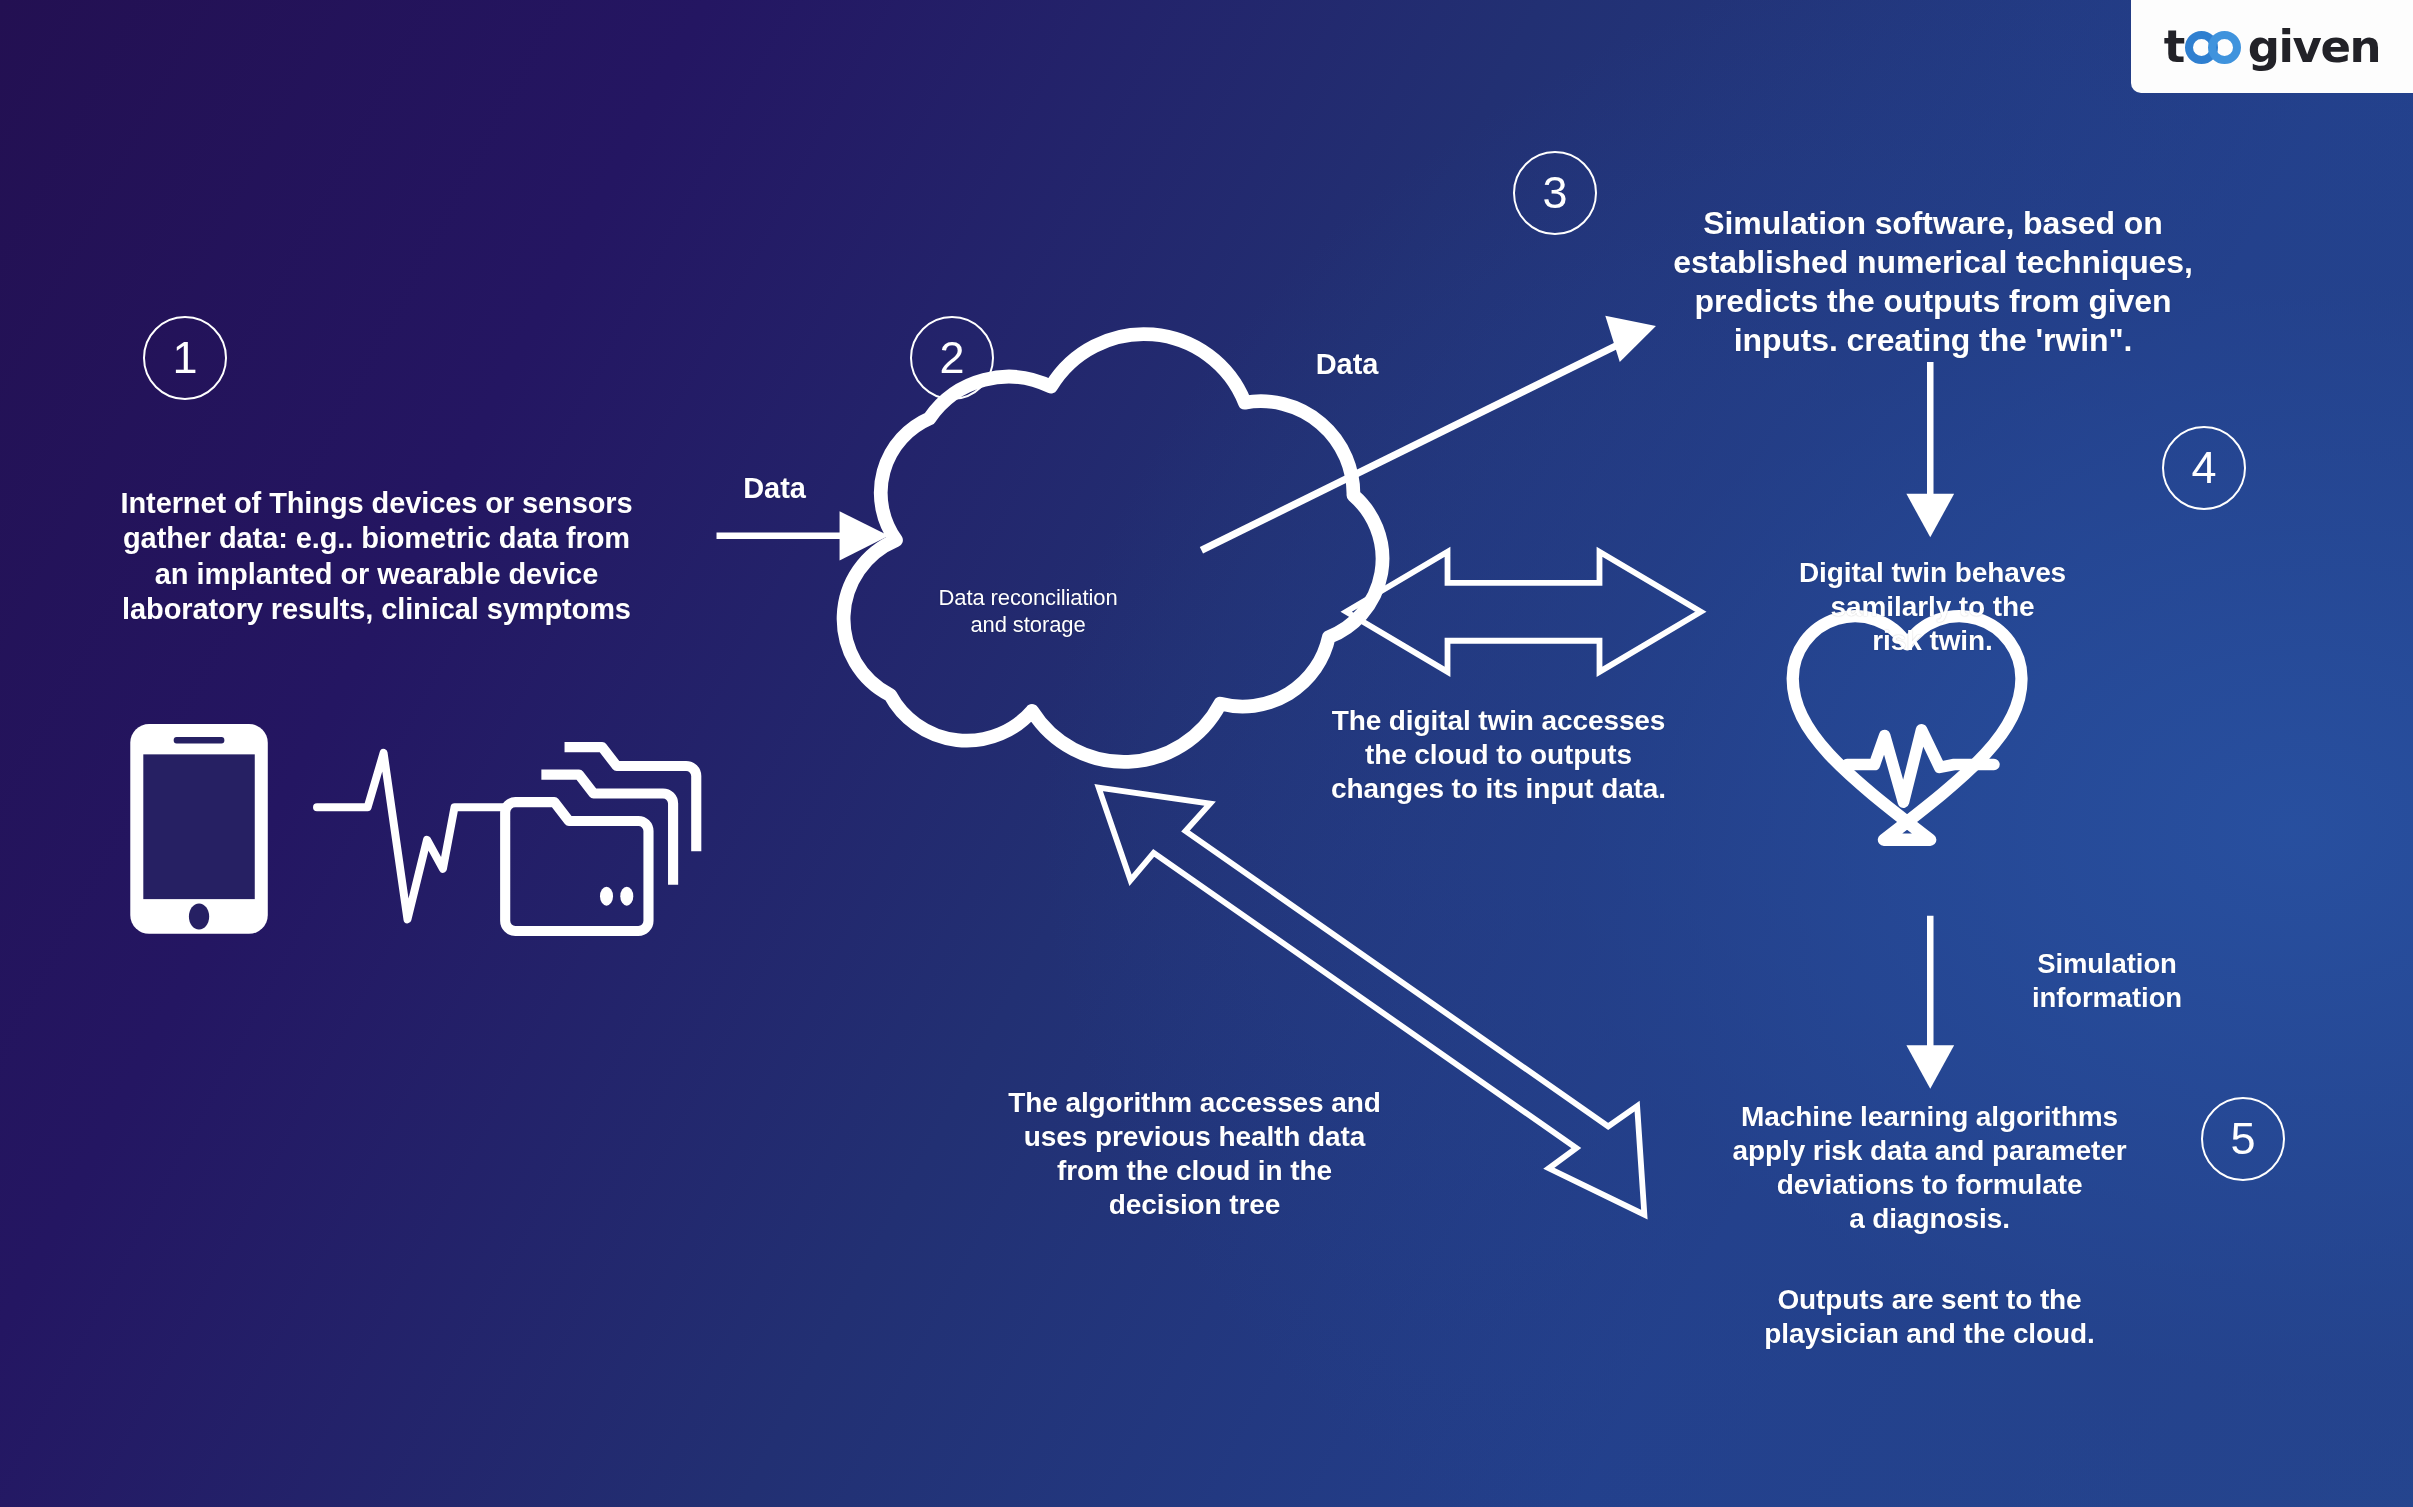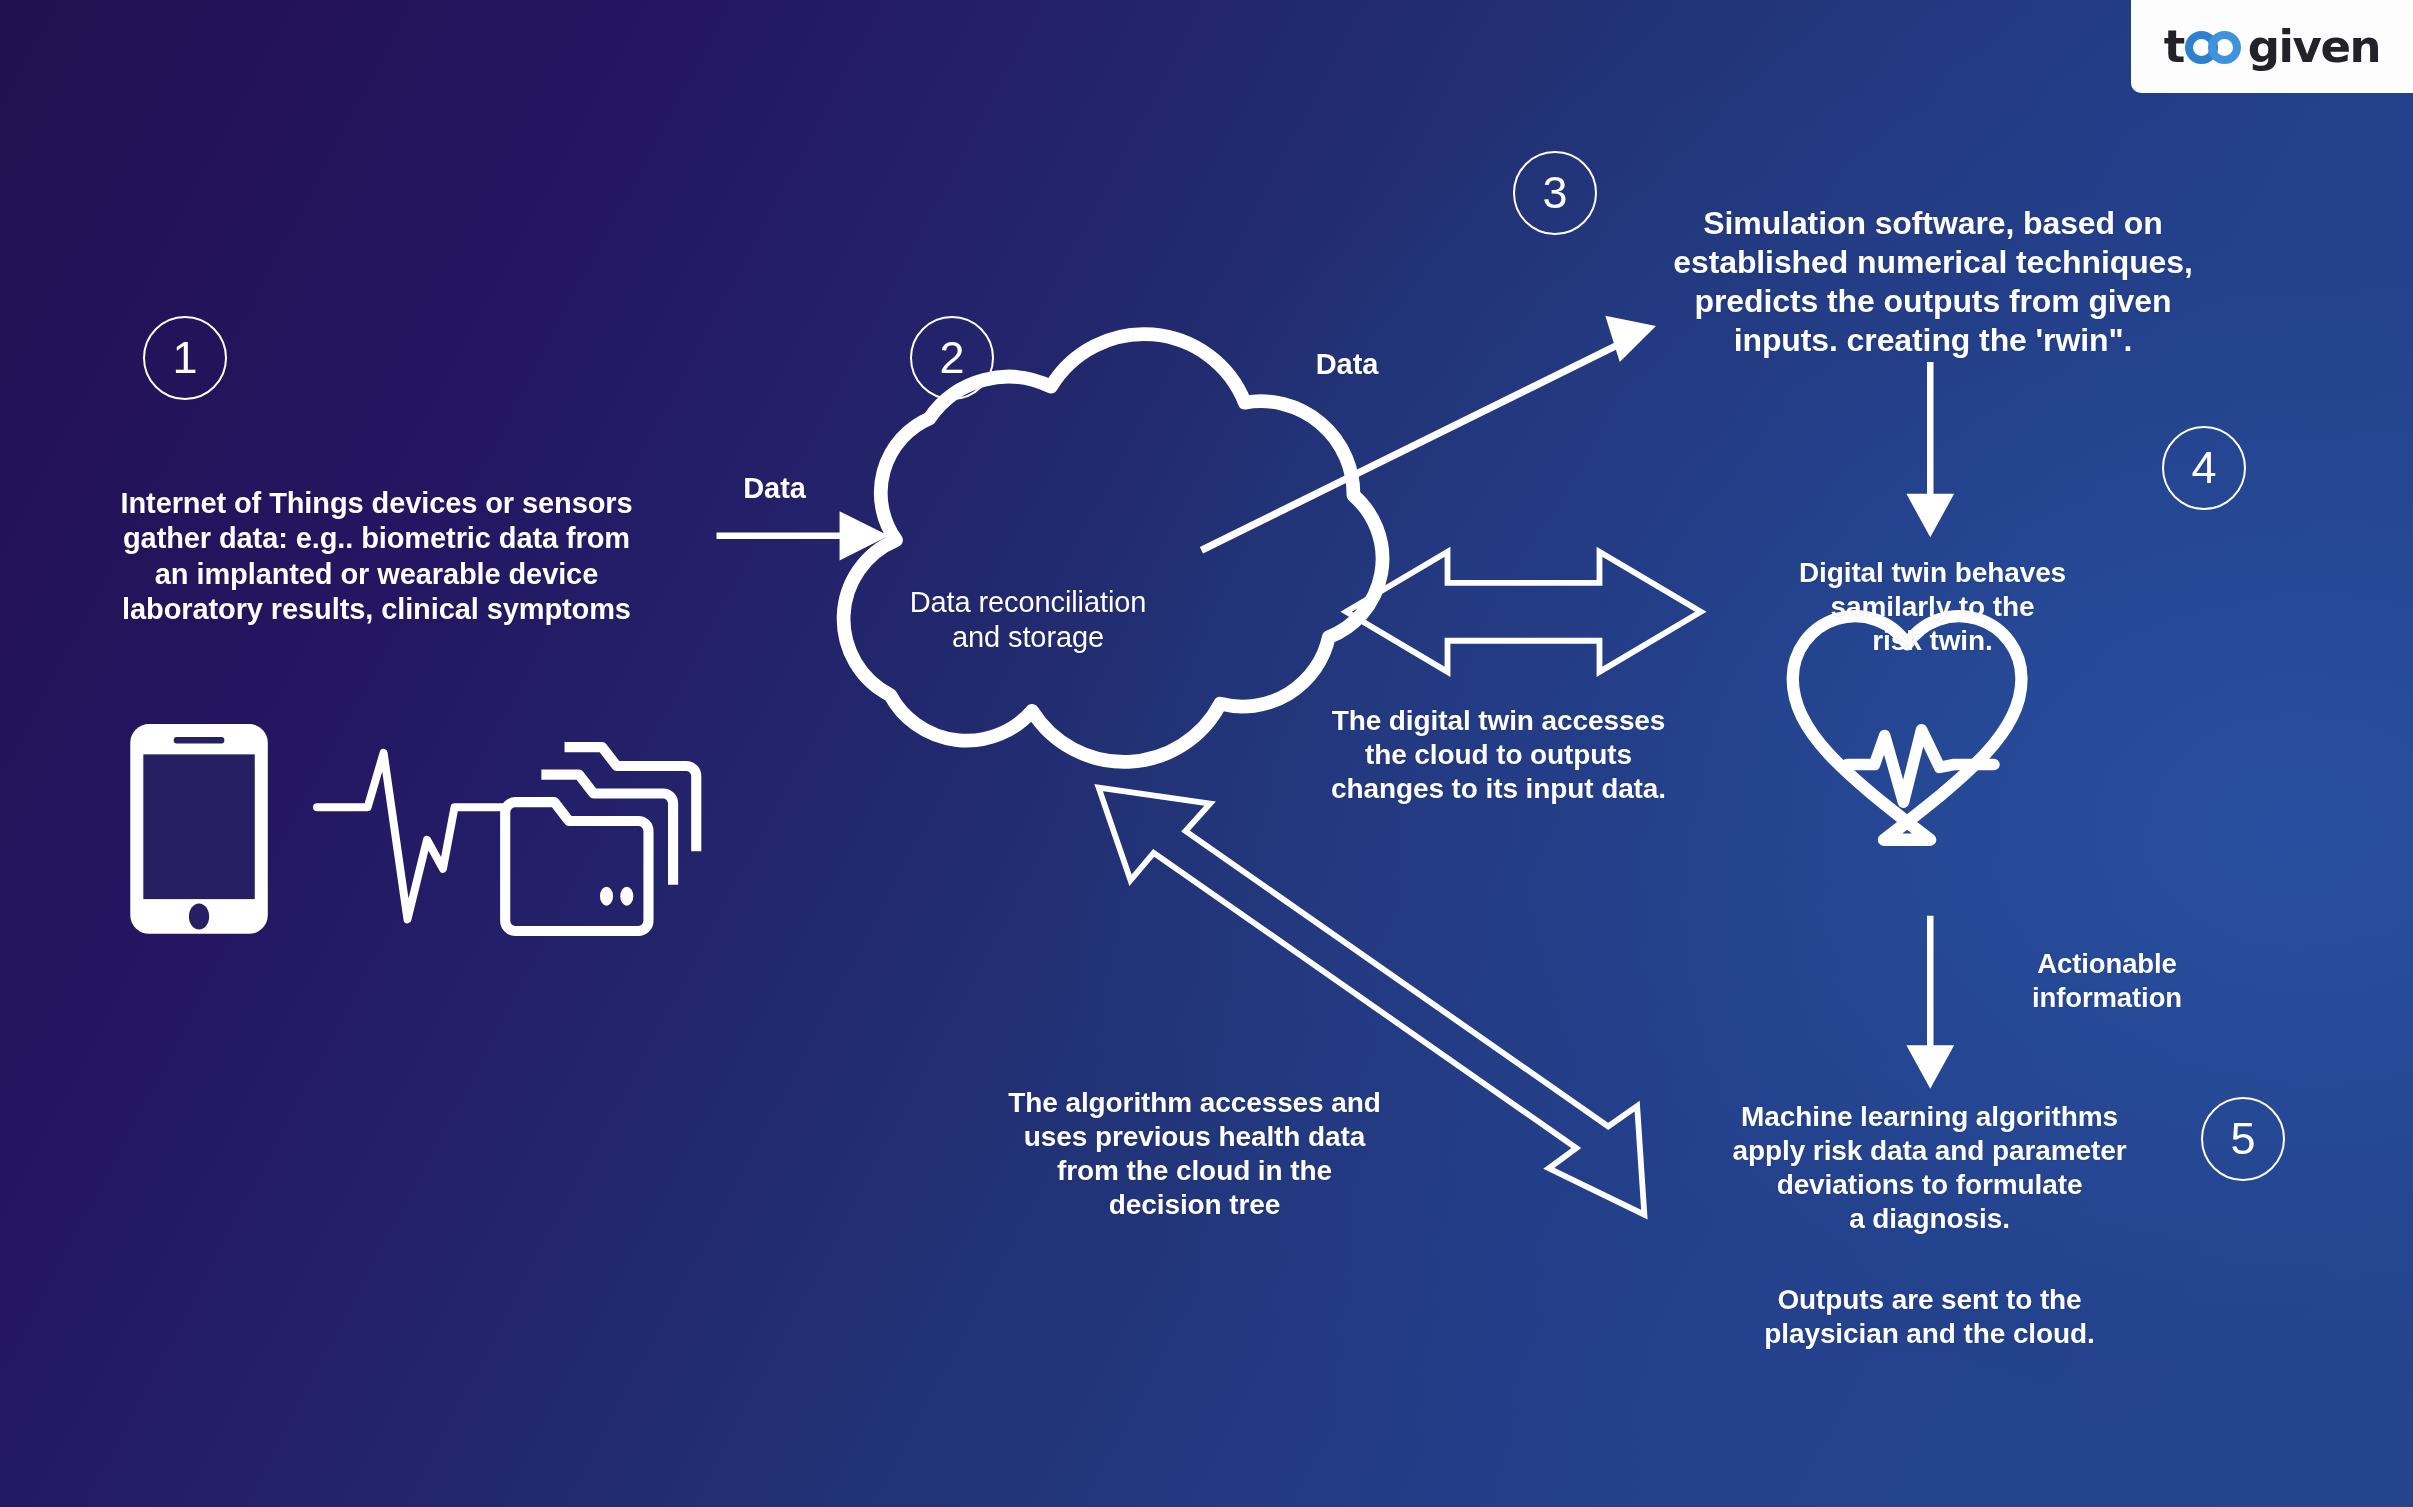--- a/index.html
+++ b/index.html
@@ -156,37 +156,37 @@
 
   <div class="abs txt" style="left:87px;top:486px;width:579px;font-size:29px;">Internet of Things devices or sensors
 gather data: e.g.. biometric data from
 an implanted or wearable device
 laboratory results, clinical symptoms</div>
 
   <div class="abs txt" style="left:724px;top:471px;width:101px;font-size:29px;">Data</div>
 
   <div class="abs txt" style="left:1289px;top:347px;width:116px;font-size:29px;">Data</div>
 
-  <div class="abs txt" style="left:876px;top:585px;width:304px;font-size:29px;font-weight:500;">Data reconciliation
+  <div class="abs txt" style="left:876px;top:585px;width:304px;font-size:22px;font-weight:500;">Data reconciliation
 and storage</div>
 
   <div class="abs txt" style="left:1658px;top:204px;width:550px;font-size:32px;">Simulation software, based on
 established numerical techniques,
 predicts the outputs from given
 inputs. creating the 'rwin".</div>
 
   <div class="abs txt" style="left:1737px;top:556px;width:391px;font-size:28px;">Digital twin behaves
 samilarly to the
 risk twin.</div>
 
   <div class="abs txt" style="left:1296px;top:704px;width:405px;font-size:28px;">The digital twin accesses
 the cloud to outputs
 changes to its input data.</div>
 
-  <div class="abs txt" style="left:1991px;top:947px;width:232px;font-size:27.5px;">Actionable
+  <div class="abs txt" style="left:1991px;top:947px;width:232px;font-size:27.5px;">Simulation
 information</div>
 
   <div class="abs txt" style="left:970px;top:1086px;width:449px;font-size:28px;">The algorithm accesses and
 uses previous health data
 from the cloud in the
 decision tree</div>
 
   <div class="abs txt" style="left:1687px;top:1100px;width:485px;font-size:28px;">Machine learning algorithms
 apply risk data and parameter
 deviations to formulate

